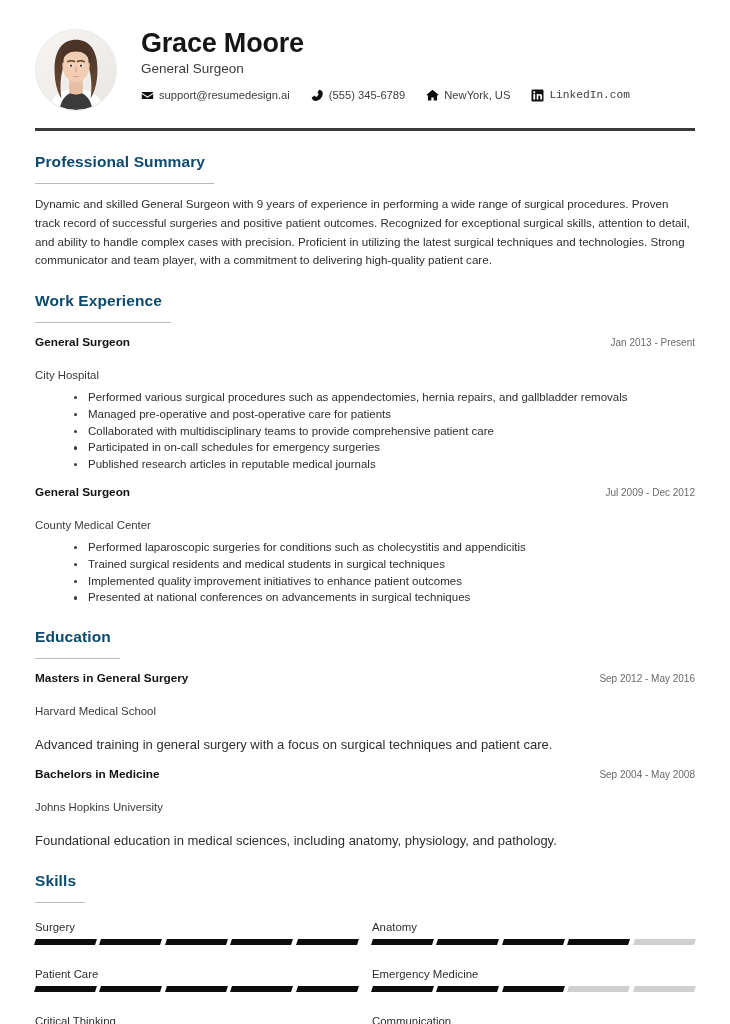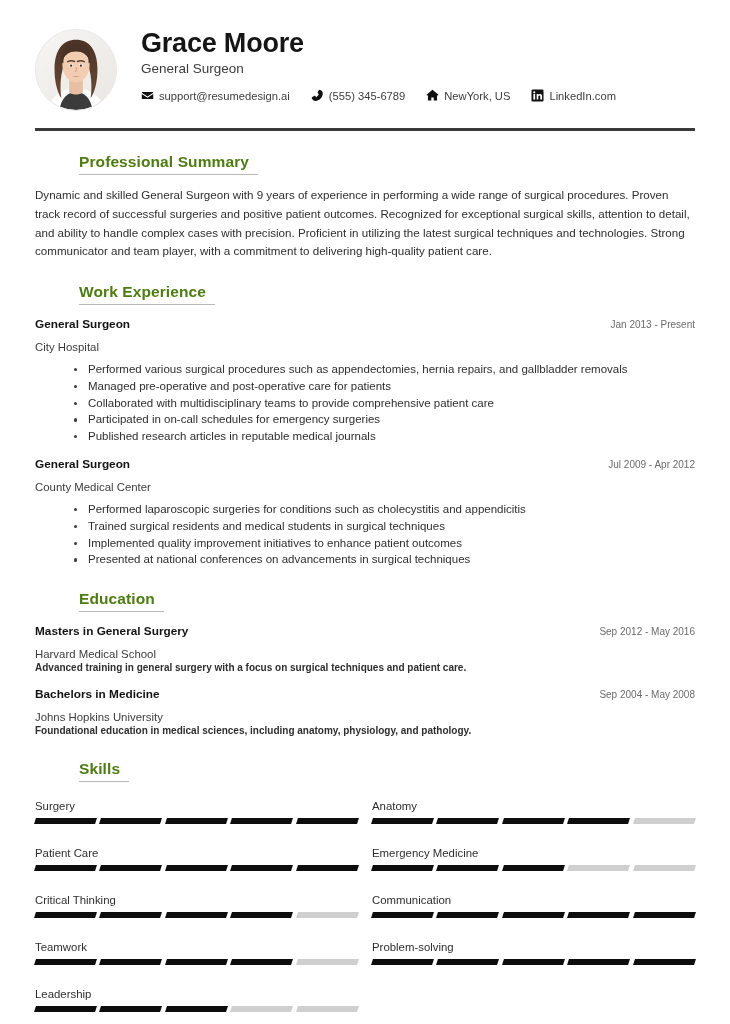--- a/index.html
+++ b/index.html
@@ -63,25 +63,25 @@
   .contact-row {
     display: flex;
     align-items: center;
     flex-wrap: wrap;
     margin-top: 12px;
     font-size: 11.2px;
     color: #3d3d3d;
   }
   .contact-item {
     display: flex;
-    align-items: center;
+    align-items: flex-start;
     margin-right: 21px;
     white-space: nowrap;
   }
-  .contact-item:last-child { margin-right: 4px; }
+  .contact-item:last-child { margin-right: 4px; font-family: Liberation Mono, monospace; }
   .c-icon {
     display: inline-flex;
     align-items: center;
     justify-content: center;
     width: 13px;
     height: 13px;
     margin-right: 5px;
     color: #111111;
   }
   .c-icon svg { display: block; }
@@ -91,27 +91,26 @@
     background: #3a3a3a;
     margin-top: 17px;
   }
 
   
   .section { margin-top: 22px; }
   .section-title-wrap { display: inline-block; }
   .section-title {
     font-size: 15.5px;
     font-weight: bold;
-    color: #4d7c0f;
+    color: #0c4a6e;
     letter-spacing: 0.1px;
-    padding-bottom: 3px;
+    padding-bottom: 12px;
     display: inline-block;
     border-bottom: 1.6px solid #b9b9b9;
     padding-right: 9px;
-    margin-left: 44px;
   }
 
   .body-text {
     font-size: 11.6px;
     line-height: 1.62;
     color: #2e2e2e;
     margin-top: 11px;
     text-align: left;
   }
 
@@ -129,21 +128,21 @@
   }
   .entry-date {
     font-size: 10px;
     color: #6b6b6b;
     white-space: nowrap;
     padding-left: 12px;
   }
   .entry-org {
     font-size: 11.4px;
     color: #3b3b3b;
-    margin-top: 10px;
+    margin-top: 20px;
   }
   ul.bullets {
     margin: 8px 0 0 0;
     padding-left: 19px;
     list-style: none;
   }
   ul.bullets li {
     font-size: 11.5px;
     color: #2e2e2e;
     line-height: 1.46;
@@ -155,25 +154,24 @@
     content: "";
     position: absolute;
     left: -12px;
     top: 7px;
     width: 3.2px;
     height: 3.2px;
     border-radius: 50%;
     background: #3a3a3a;
   }
   .entry-desc {
-    font-size: 10px;
+    font-size: 13px;
     color: #2e2e2e;
     line-height: 1.5;
-    margin-top: 0;
-    font-weight: bold;
+    margin-top: 18px;
   }
 
   
   .skills-grid {
     display: grid;
     grid-template-columns: 1fr 1fr;
     column-gap: 28px;
     row-gap: 0px;
     margin-top: 9px;
     gap: 14px;
@@ -326,21 +324,21 @@
         <li>Managed pre-operative and post-operative care for patients</li>
         <li>Collaborated with multidisciplinary teams to provide comprehensive patient care</li>
         <li>Participated in on-call schedules for emergency surgeries</li>
         <li>Published research articles in reputable medical journals</li>
       </ul>
     </div>
 
     <div class="entry">
       <div class="entry-head">
         <div class="entry-role">General Surgeon</div>
-        <div class="entry-date">Jul 2009 - Apr 2012</div>
+        <div class="entry-date">Jul 2009 - Dec 2012</div>
       </div>
       <div class="entry-org">County Medical Center</div>
       <ul class="bullets">
         <li>Performed laparoscopic surgeries for conditions such as cholecystitis and appendicitis</li>
         <li>Trained surgical residents and medical students in surgical techniques</li>
         <li>Implemented quality improvement initiatives to enhance patient outcomes</li>
         <li>Presented at national conferences on advancements in surgical techniques</li>
       </ul>
     </div>
   </div>

